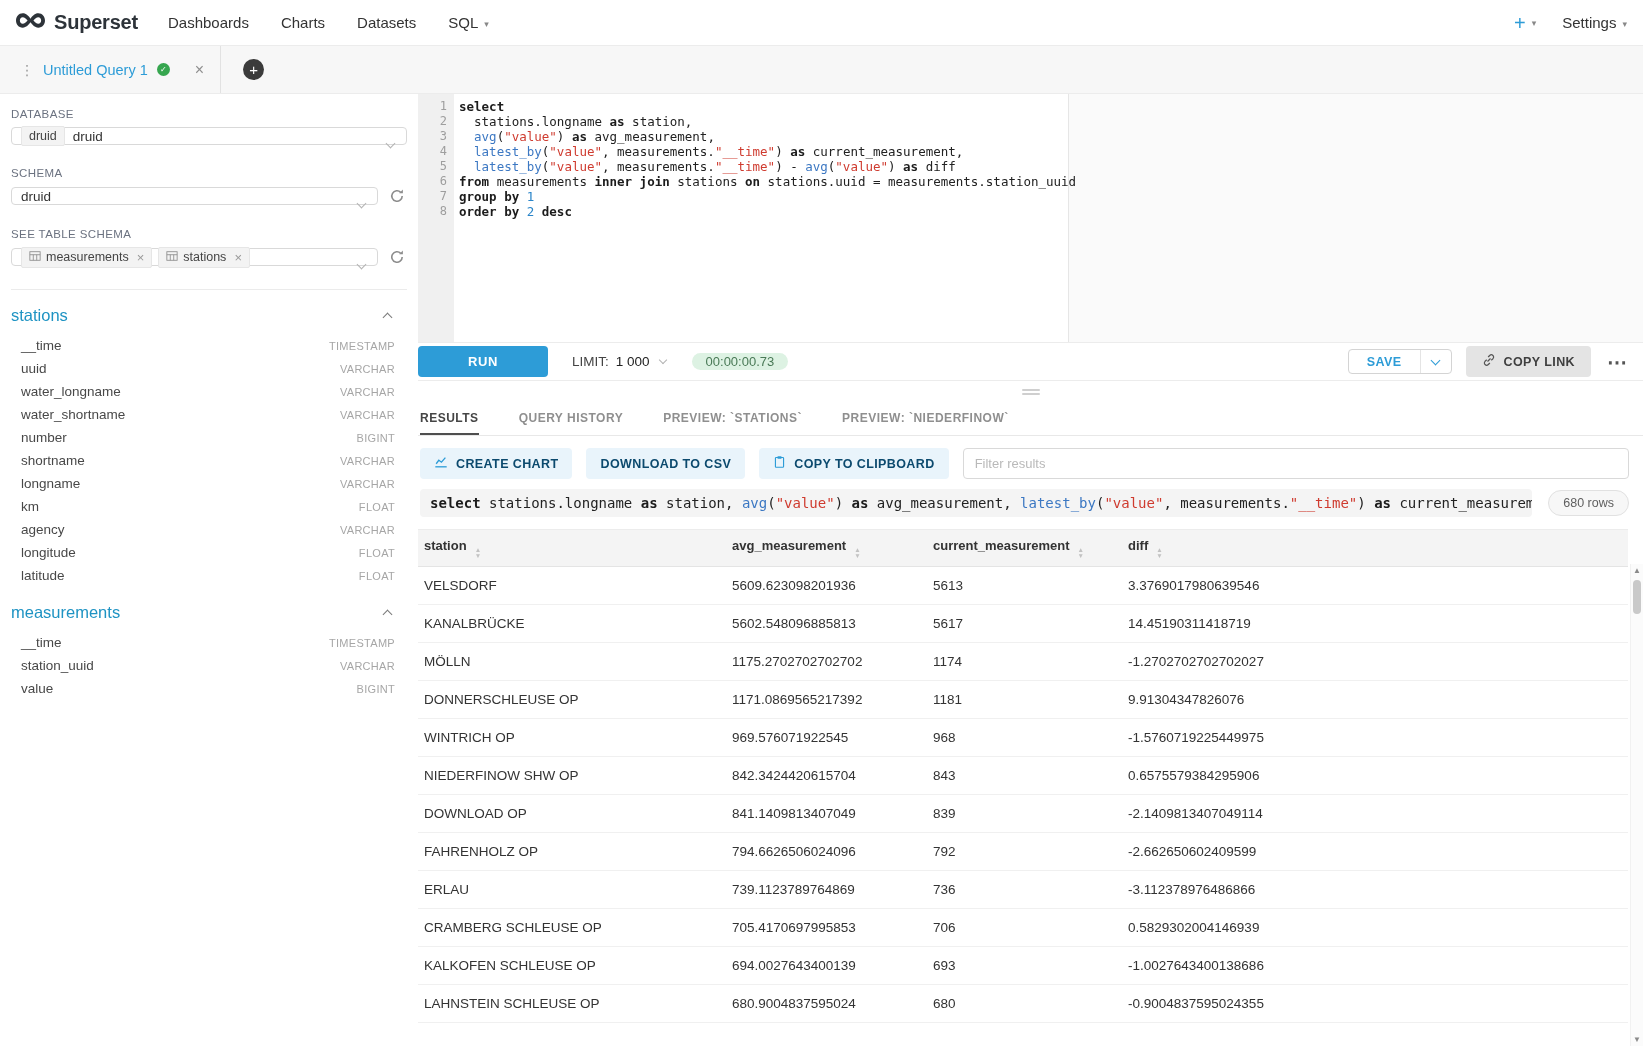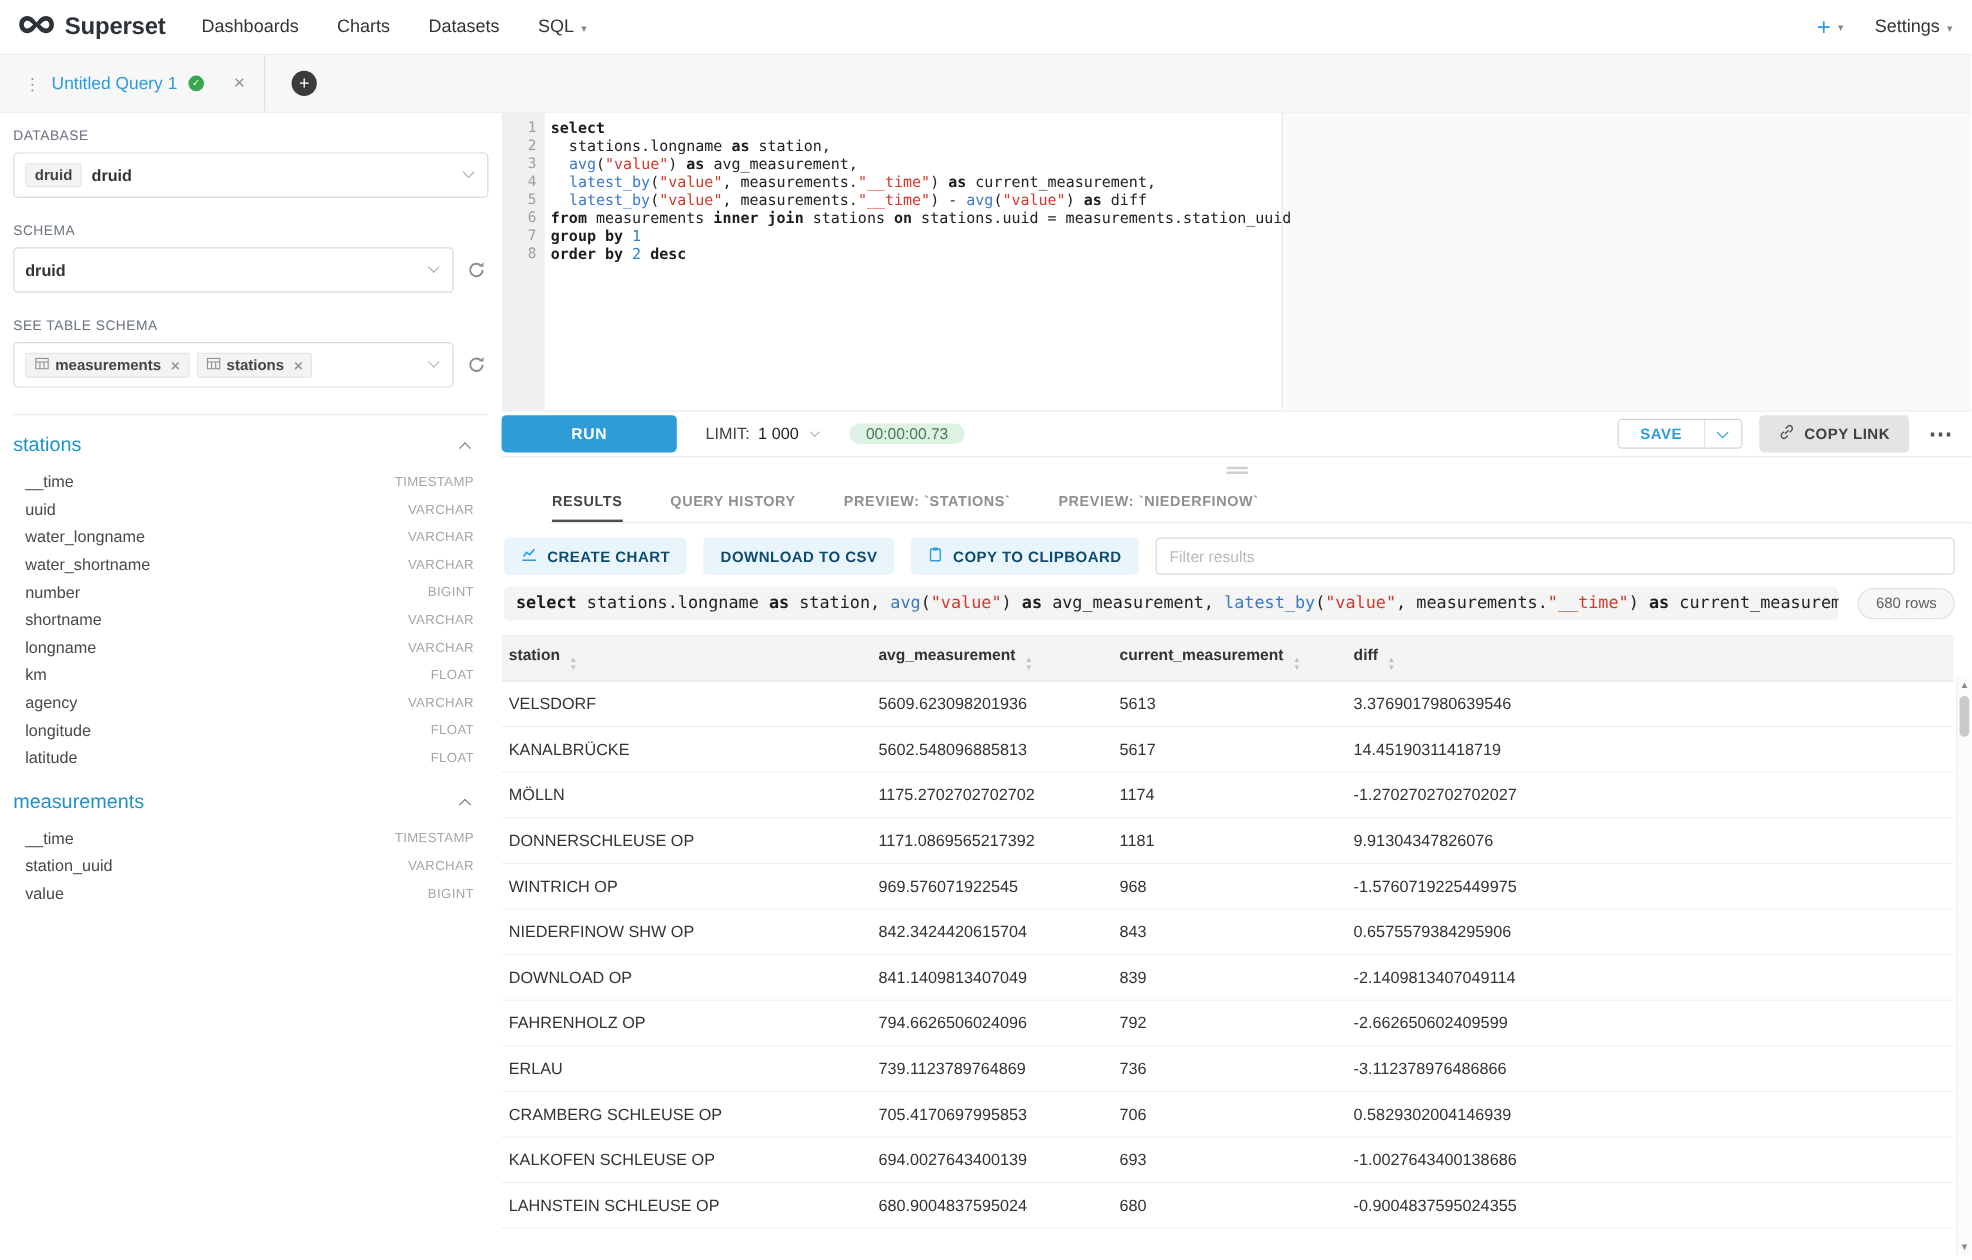--- a/index.html
+++ b/index.html
@@ -28,21 +28,21 @@
   .newtab { width:21px; height:21px; border-radius:50%; background:#3b3b3b; color:#fff; font-size:15px; display:flex; align-items:center; justify-content:center; line-height:1; cursor:pointer; }
 
   
   .content { display:flex; height:956px; }
 
   
   .sidebar { width:418px; padding:14px 11px 0 11px; overflow:hidden; }
   .field-label { font-size:11.5px; color:#6b7280; letter-spacing:0.4px; margin-bottom:7px; }
   .field { margin-bottom:22px; }
   .select-row { display:flex; align-items:center; gap:9px; }
-  .select { position:relative; flex:1; display:flex; align-items:center; gap:8px; height:38px; border:1px solid #d9d9d9; border-radius:4px; padding:0 28px 0 9px; background:#fff; cursor:pointer;font-weight:bold; }
+  .select { position:relative; flex:1; display:flex; align-items:center; gap:8px; height:18px; border:1px solid #d9d9d9; border-radius:4px; padding:0 28px 0 9px; background:#fff; cursor:pointer; }
   .chev { display:inline-block; width:7px; height:7px; border-right:1.6px solid #b3b3b3; border-bottom:1.6px solid #b3b3b3; transform:rotate(45deg); }
   .select .chev { position:absolute; right:12px; top:12px; }
   .sel-value { font-size:13.5px; color:#333; }
   .sel-tag { display:inline-flex; align-items:center; gap:5px; background:#f3f3f3; border:1px solid #e6e6e6; border-radius:2px; padding:2px 7px; font-size:12.5px; color:#444; white-space:nowrap; }
   .tag-x { color:#999; font-size:13px; margin-left:3px; cursor:pointer; line-height:1; }
   .icon-btn { background:none; border:none; cursor:pointer; padding:2px; display:flex; align-items:center; }
   .tags-wrap { display:flex; gap:6px; align-items:center; }
 
   .tables { margin-top:20px; border-top:1px solid #ebebeb; padding-top:14px; }
   .tbl-head { display:flex; justify-content:space-between; align-items:center; padding:2px 16px 2px 0; margin-bottom:7px; cursor:pointer; }
@@ -64,40 +64,40 @@
   .code-line { height:15px; line-height:15px; white-space:pre; color:#222; }
   .tk-kw { font-weight:bold; color:#1c1c1c; }
   .tk-fn { color:#3c78c3; }
   .tk-str { color:#cf3b2f; }
   .tk-num { color:#2a85c9; }
   .tk-p { color:#222; }
   .print-margin { position:absolute; left:650px; top:0; bottom:0; right:0; background:rgba(0,0,0,0.018); border-left:1px solid #e6e6e6; z-index:0; }
 
   
   .ed-toolbar { height:38px; display:flex; align-items:center; padding-right:14px; border-bottom:1px solid #ececec; }
-  .run-btn { width:146px; height:31px; border:none; border-radius:4px; background:#2d9cd7; color:#fff; font-weight:700; font-size:13px; letter-spacing:0.6px; cursor:pointer; font-family:inherit; }
+  .run-btn { width:130px; height:31px; border:none; border-radius:4px; background:#2d9cd7; color:#fff; font-weight:700; font-size:13px; letter-spacing:0.6px; cursor:pointer; font-family:inherit; }
   .limit { margin-left:24px; display:flex; gap:7px; align-items:center; font-size:13.5px; color:#444; cursor:pointer; }
   .limit-value { color:#222; }
   .chev.small { width:6px; height:6px; margin-left:3px; margin-top:-3px; }
   .timer { margin-left:26px; background:#ddf2e3; color:#4a7a57; font-size:13px; font-weight:500; border-radius:15px; padding:1px 14px; }
   .tb-right { margin-left:auto; display:flex; align-items:center; gap:14px; }
   .save-split { display:flex; border:1px solid #d4d4d4; border-radius:4px; overflow:hidden; background:#fff; height:25px; }
   .save-btn { padding:0 18px; background:none; border:none; border-right:1px solid #e4e4e4; color:#2d9cd7; font-weight:700; font-size:12.5px; letter-spacing:0.4px; cursor:pointer; font-family:inherit; }
   .save-caret { width:30px; display:flex; align-items:center; justify-content:center; background:none; border:none; cursor:pointer; }
   .chev.blue { border-color:#2d9cd7; margin-top:-3px; }
   .copylink-btn { display:flex; gap:8px; align-items:center; height:31px; padding:0 16px; background:#e4e4e4; border:none; border-radius:4px; color:#3f3f3f; font-weight:700; font-size:12.5px; letter-spacing:0.4px; cursor:pointer; font-family:inherit; }
   .more-dots { font-size:20px; color:#555; font-weight:bold; padding:0 2px; cursor:pointer; line-height:1; }
 
   
   .drag-strip { height:22px; display:flex; align-items:center; justify-content:center; cursor:row-resize; }
   .grip-lines i { display:block; width:18px; height:2px; background:#cfcfcf; margin:2px auto 0; border-radius:1px; }
   .grip-lines i:first-child { margin-top:0; }
 
   
-  .rtabs { display:flex; gap:40px; padding-left:2px; border-bottom:1px solid #e8e8e8; height:33px; align-items:flex-end;margin-left:40px; }
+  .rtabs { display:flex; gap:40px; padding-left:2px; border-bottom:1px solid #e8e8e8; height:33px; align-items:flex-end; }
   .rtab { font-size:12px; font-weight:600; color:#8f8f8f; letter-spacing:0.5px; padding-bottom:8px; border-bottom:2px solid transparent; cursor:pointer; white-space:nowrap; }
   .rtab.active { color:#454545; border-bottom-color:#4f4f4f; }
 
   
   .res-toolbar { display:flex; align-items:center; gap:14px; padding:12px 14px 0 2px; }
   .btn-light { height:31px; display:flex; align-items:center; gap:8px; padding:0 14px; background:#e9f4fb; color:#0c4a6e; font-size:12.5px; font-weight:700; letter-spacing:0.4px; border:none; border-radius:4px; cursor:pointer; white-space:nowrap; font-family:inherit; }
   .filter-input { flex:1; min-width:0; height:31px; border:1px solid #d9d9d9; border-radius:4px; padding:0 11px; font-size:13px; color:#333; outline:none; font-family:inherit; }
   .filter-input::placeholder { color:#b9b9b9; }
 
   

